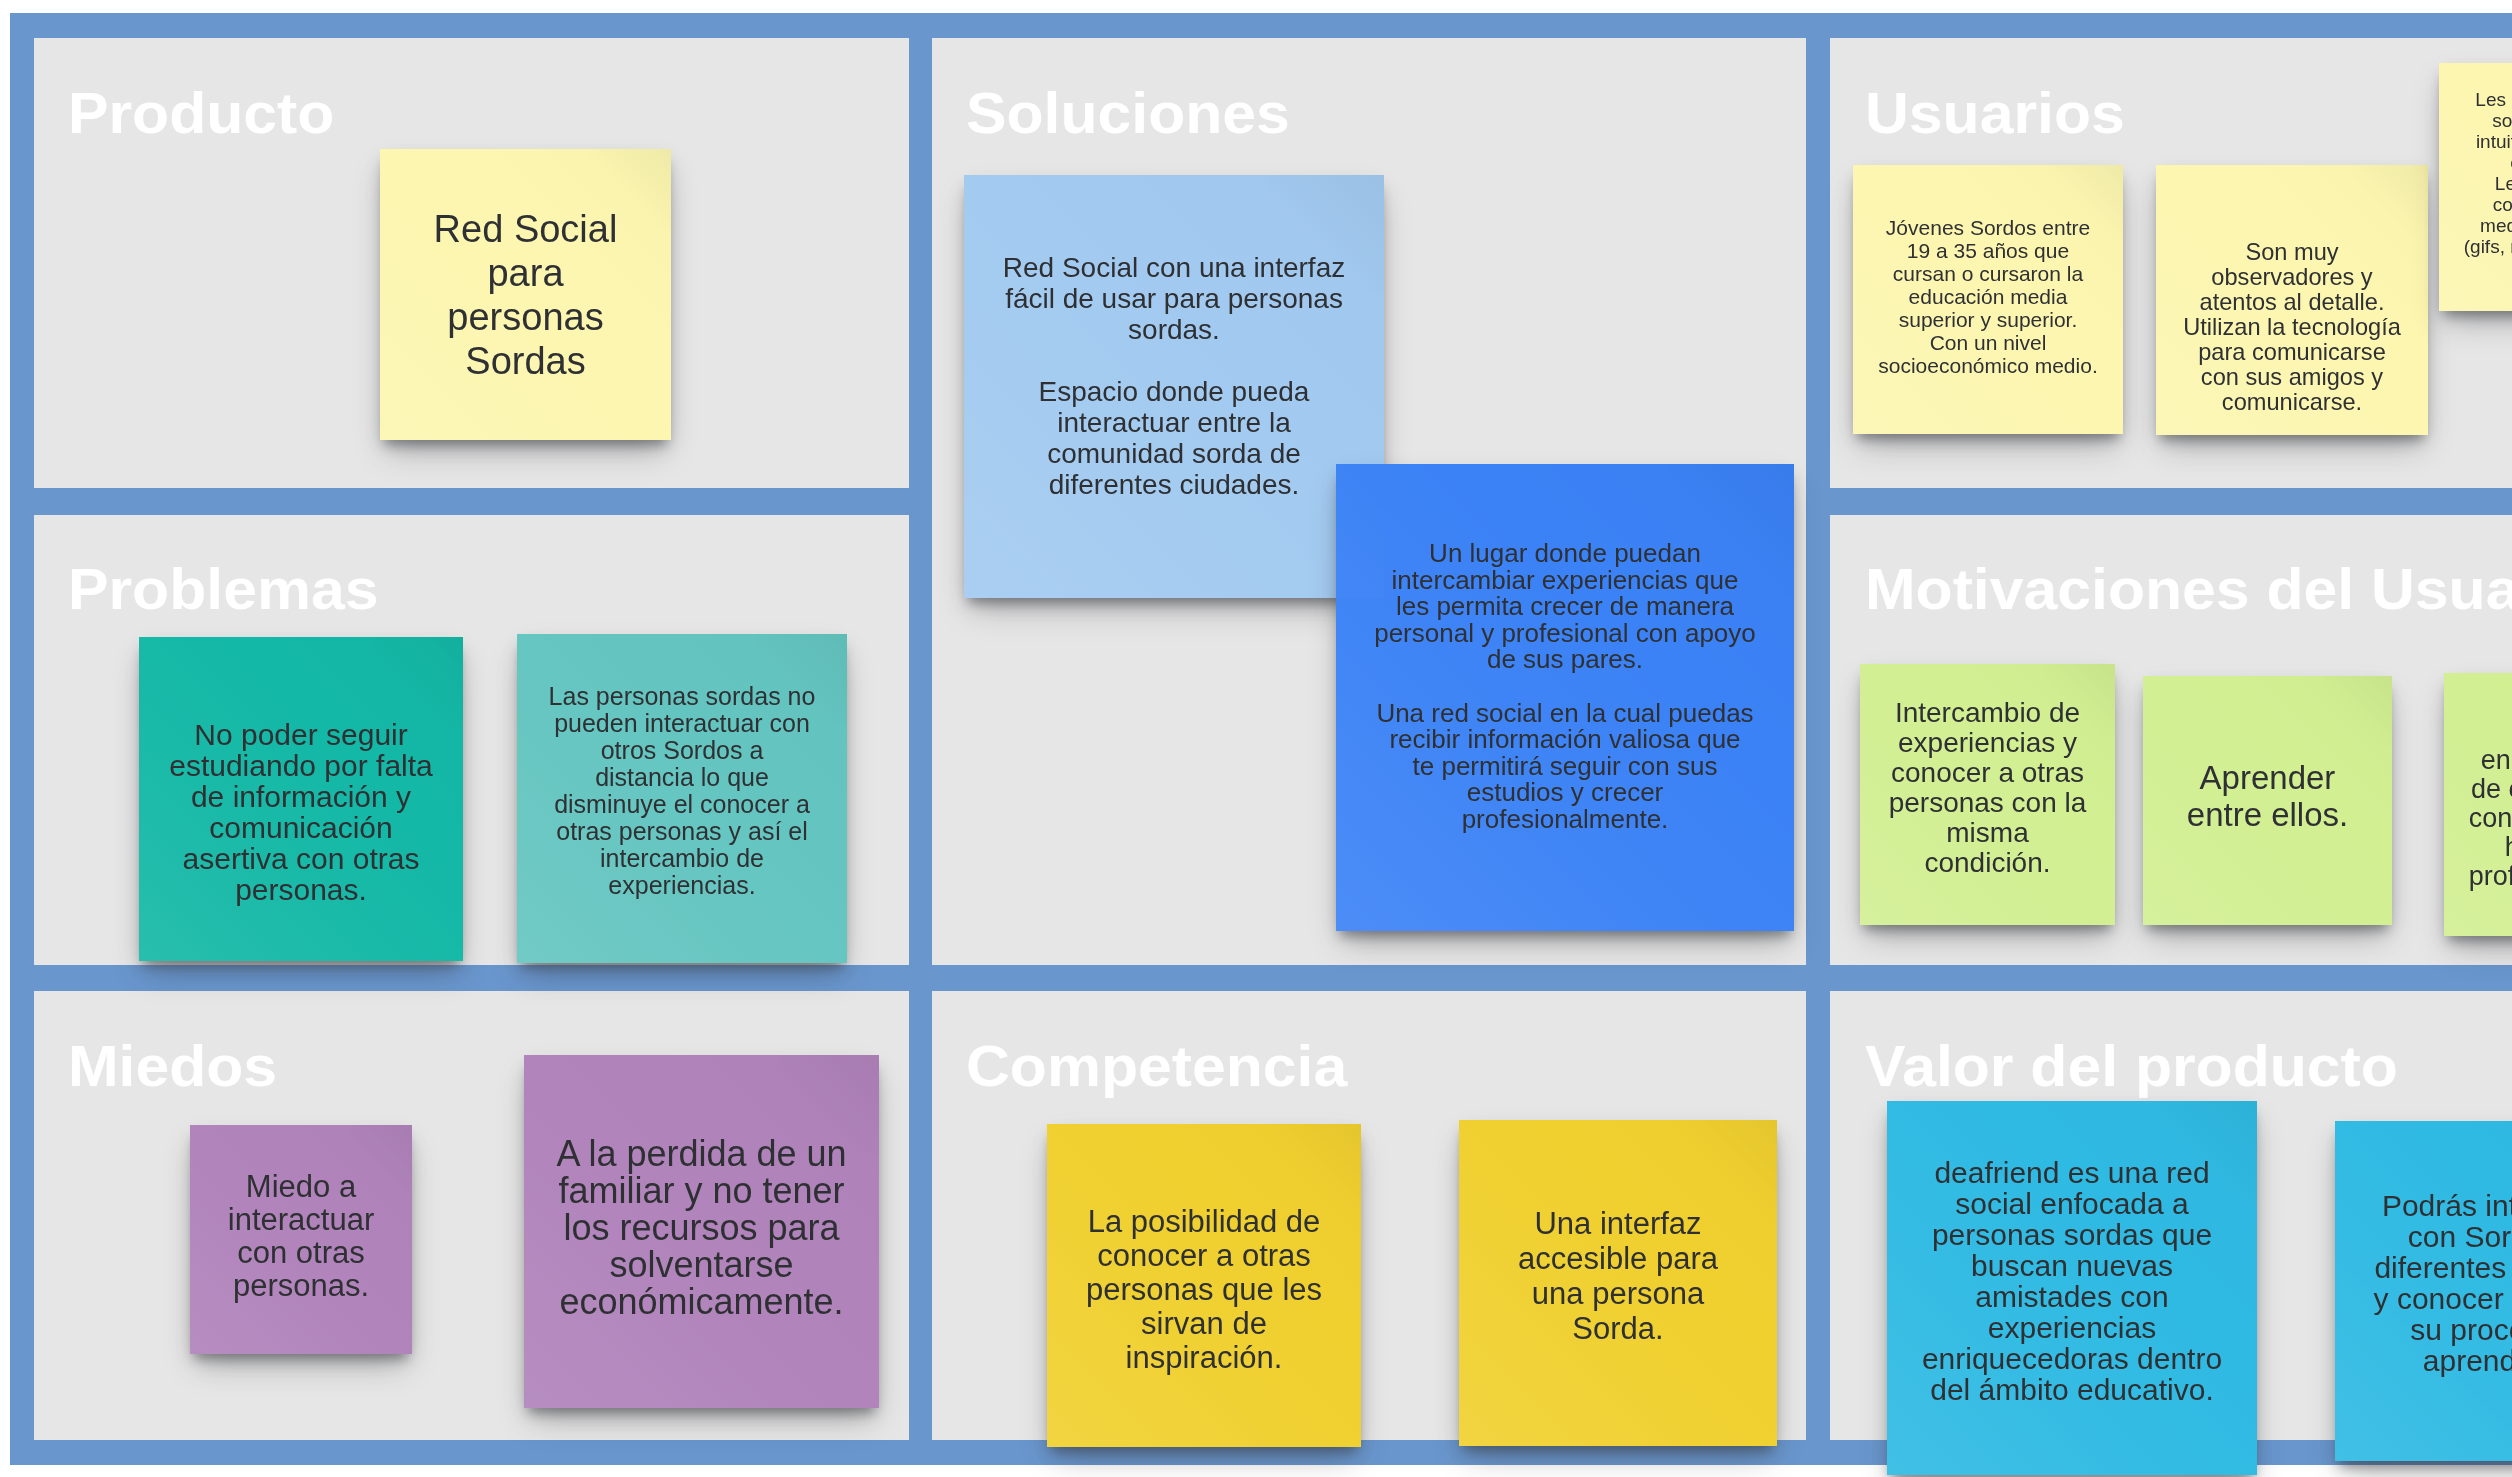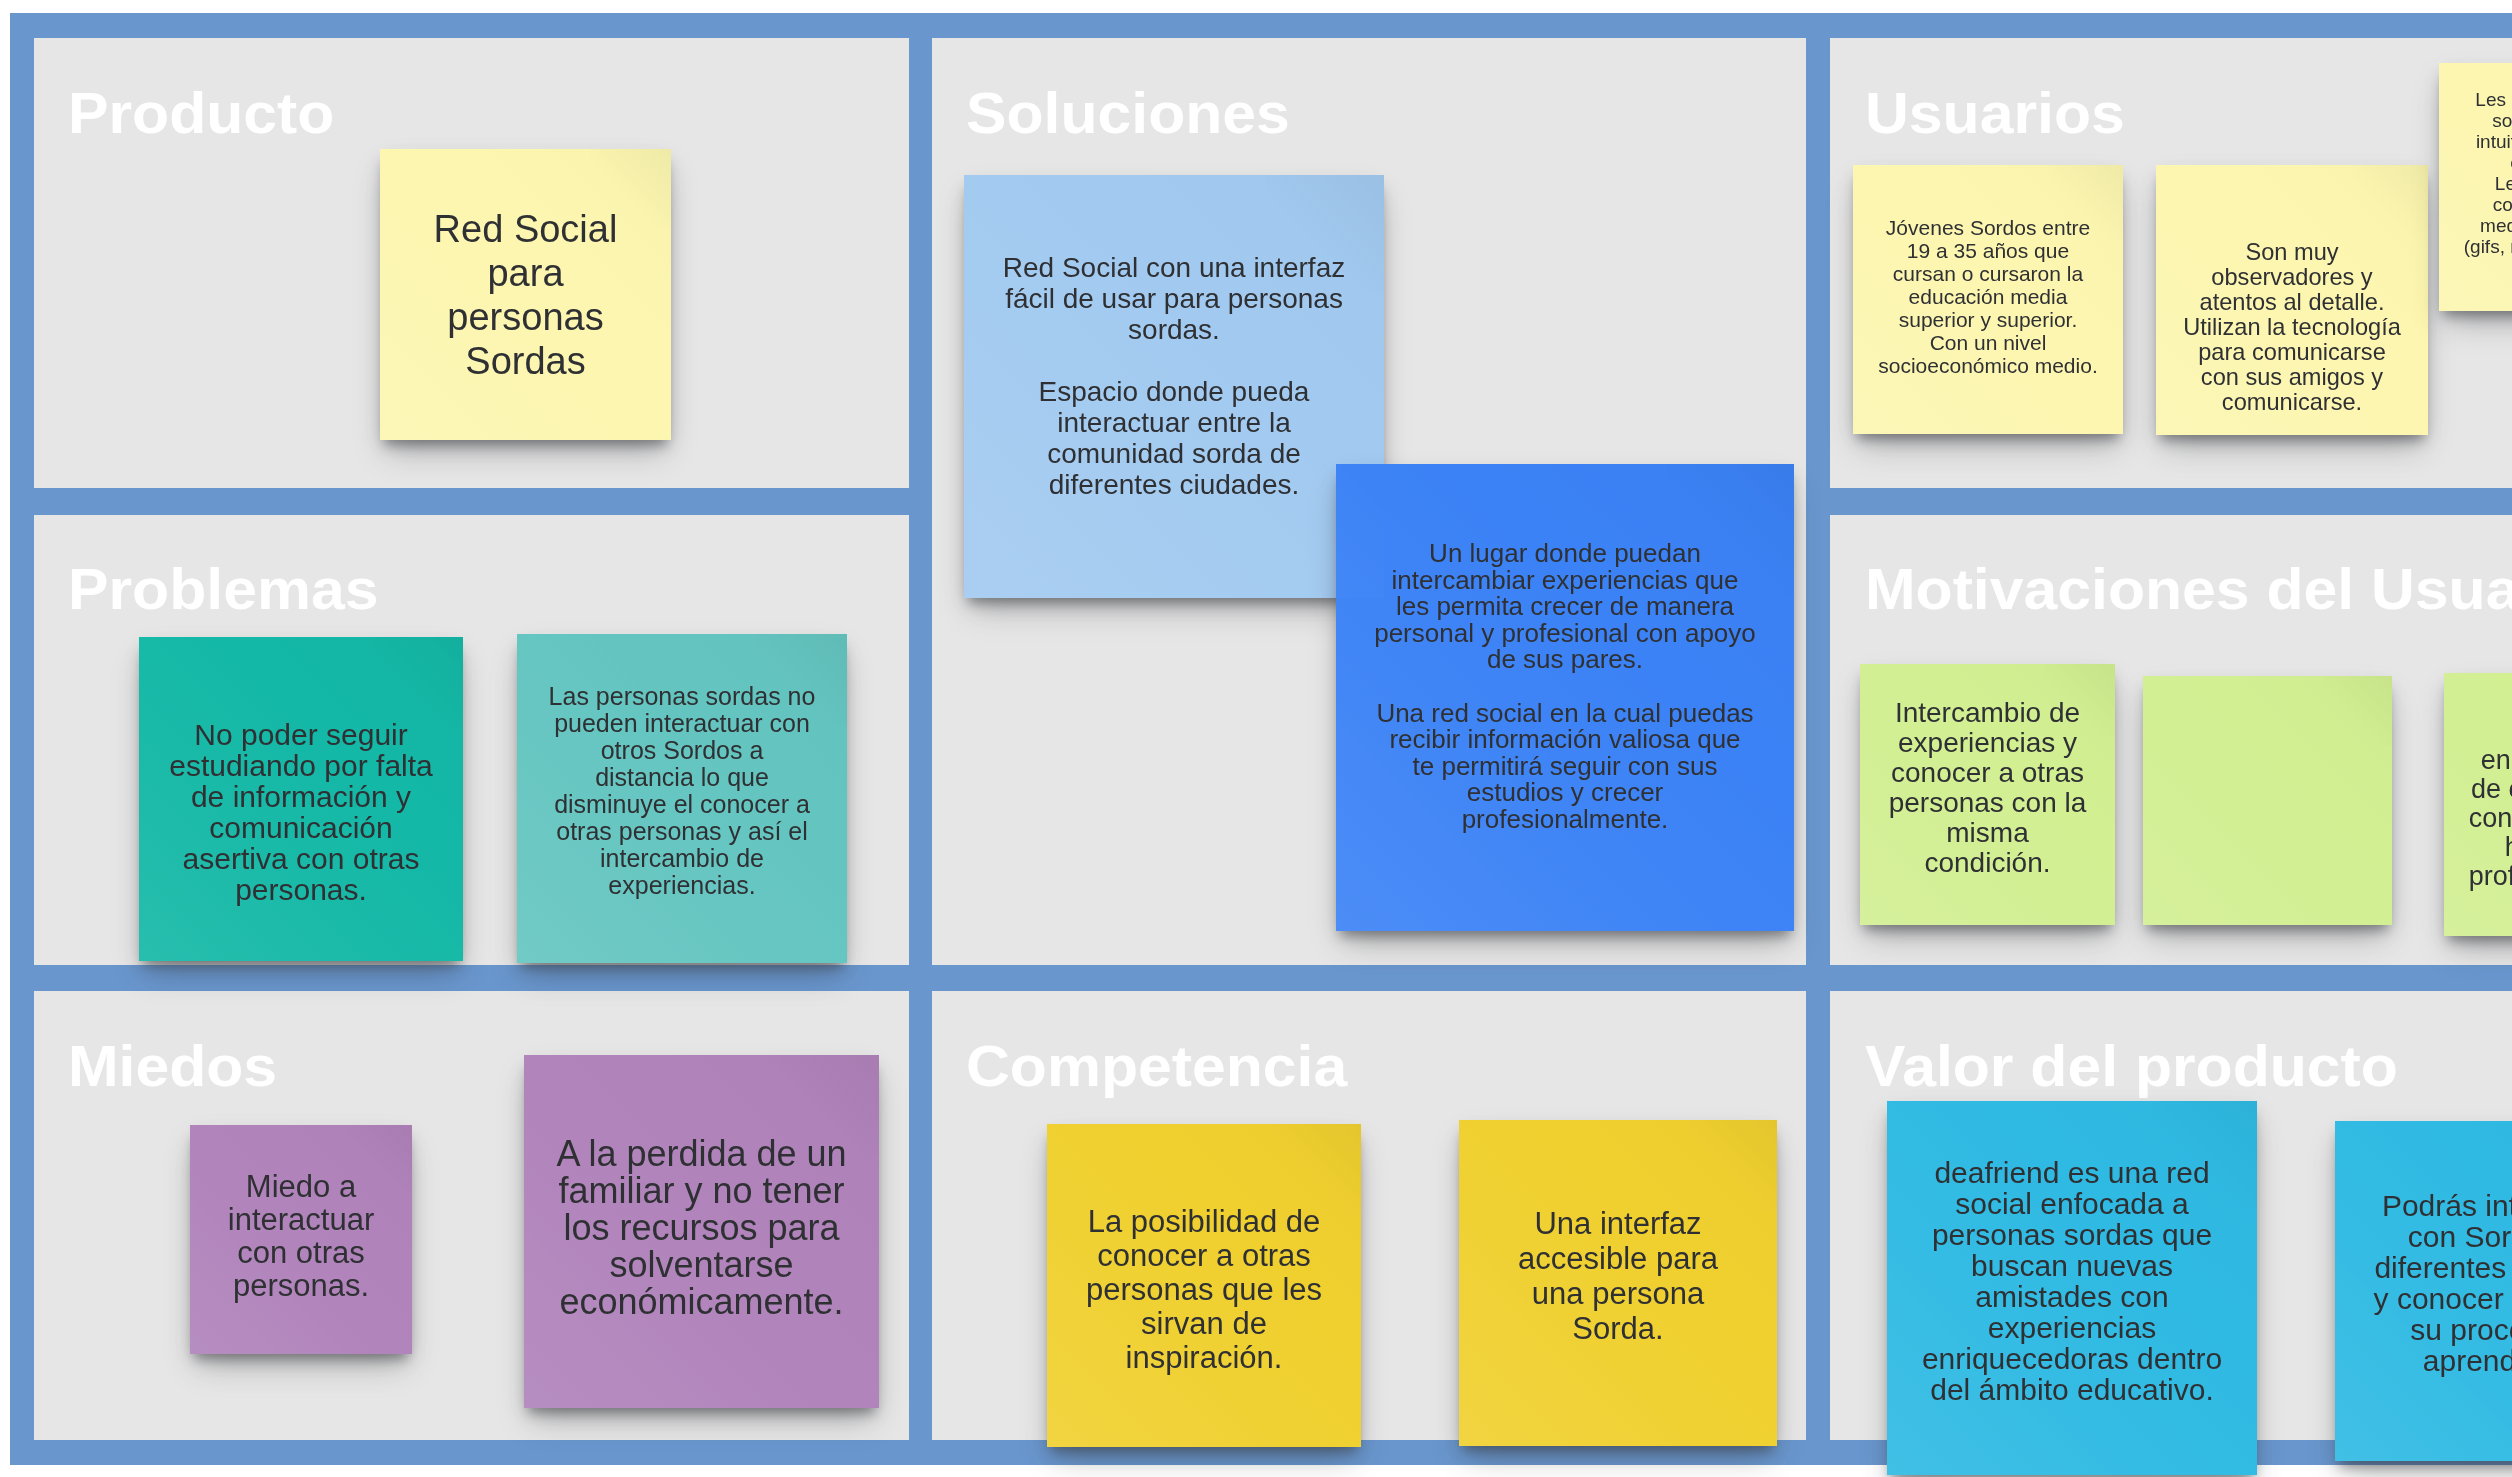--- a/index.html
+++ b/index.html
@@ -84,20 +84,21 @@
 <span class="txt" style="top:49px;font-size:25px;line-height:27px;"><span class="ln">Las personas sordas no</span><br><span class="ln">pueden interactuar con</span><br><span class="ln">otros Sordos a</span><br><span class="ln">distancia lo que</span><br><span class="ln">disminuye el conocer a</span><br><span class="ln">otras personas y así el</span><br><span class="ln">intercambio de</span><br><span class="ln">experiencias.</span></span>
 </div>
 <div class="note" style="left:1860px;top:664px;width:255px;height:261px;background:#D2EF92;">
 <span class="sheen"></span>
 <span class="fold"></span>
 <span class="txt" style="top:34px;font-size:28px;line-height:30px;"><span class="ln">Intercambio de</span><br><span class="ln">experiencias y</span><br><span class="ln">conocer a otras</span><br><span class="ln">personas con la</span><br><span class="ln">misma</span><br><span class="ln">condición.</span></span>
 </div>
 <div class="note" style="left:2143px;top:676px;width:249px;height:249px;background:#D2EF92;">
 <span class="sheen"></span>
 <span class="fold"></span>
+<span class="txt" style="top:83px;font-size:33px;line-height:37px;"><span class="ln">Aprender</span><br><span class="ln">entre ellos.</span></span>
 </div>
 <div class="note" style="left:2444px;top:673px;width:264px;height:263px;background:#D2EF92;">
 <span class="sheen"></span>
 
 <span class="txt" style="top:44px;font-size:27px;line-height:29px;"><br><span class="ln">enriquecimiento</span><br><span class="ln">de experiencias y</span><br><span class="ln">conocimientos los</span><br><span class="ln">haga crecer</span><br><span class="ln">profesionalmente.</span></span>
 </div>
 <div class="note" style="left:190px;top:1125px;width:222px;height:229px;background:#B083BB;">
 <span class="sheen"></span>
 <span class="fold"></span>
 <span class="txt" style="top:45px;font-size:31px;line-height:33px;"><span class="ln">Miedo a</span><br><span class="ln">interactuar</span><br><span class="ln">con otras</span><br><span class="ln">personas.</span></span>

